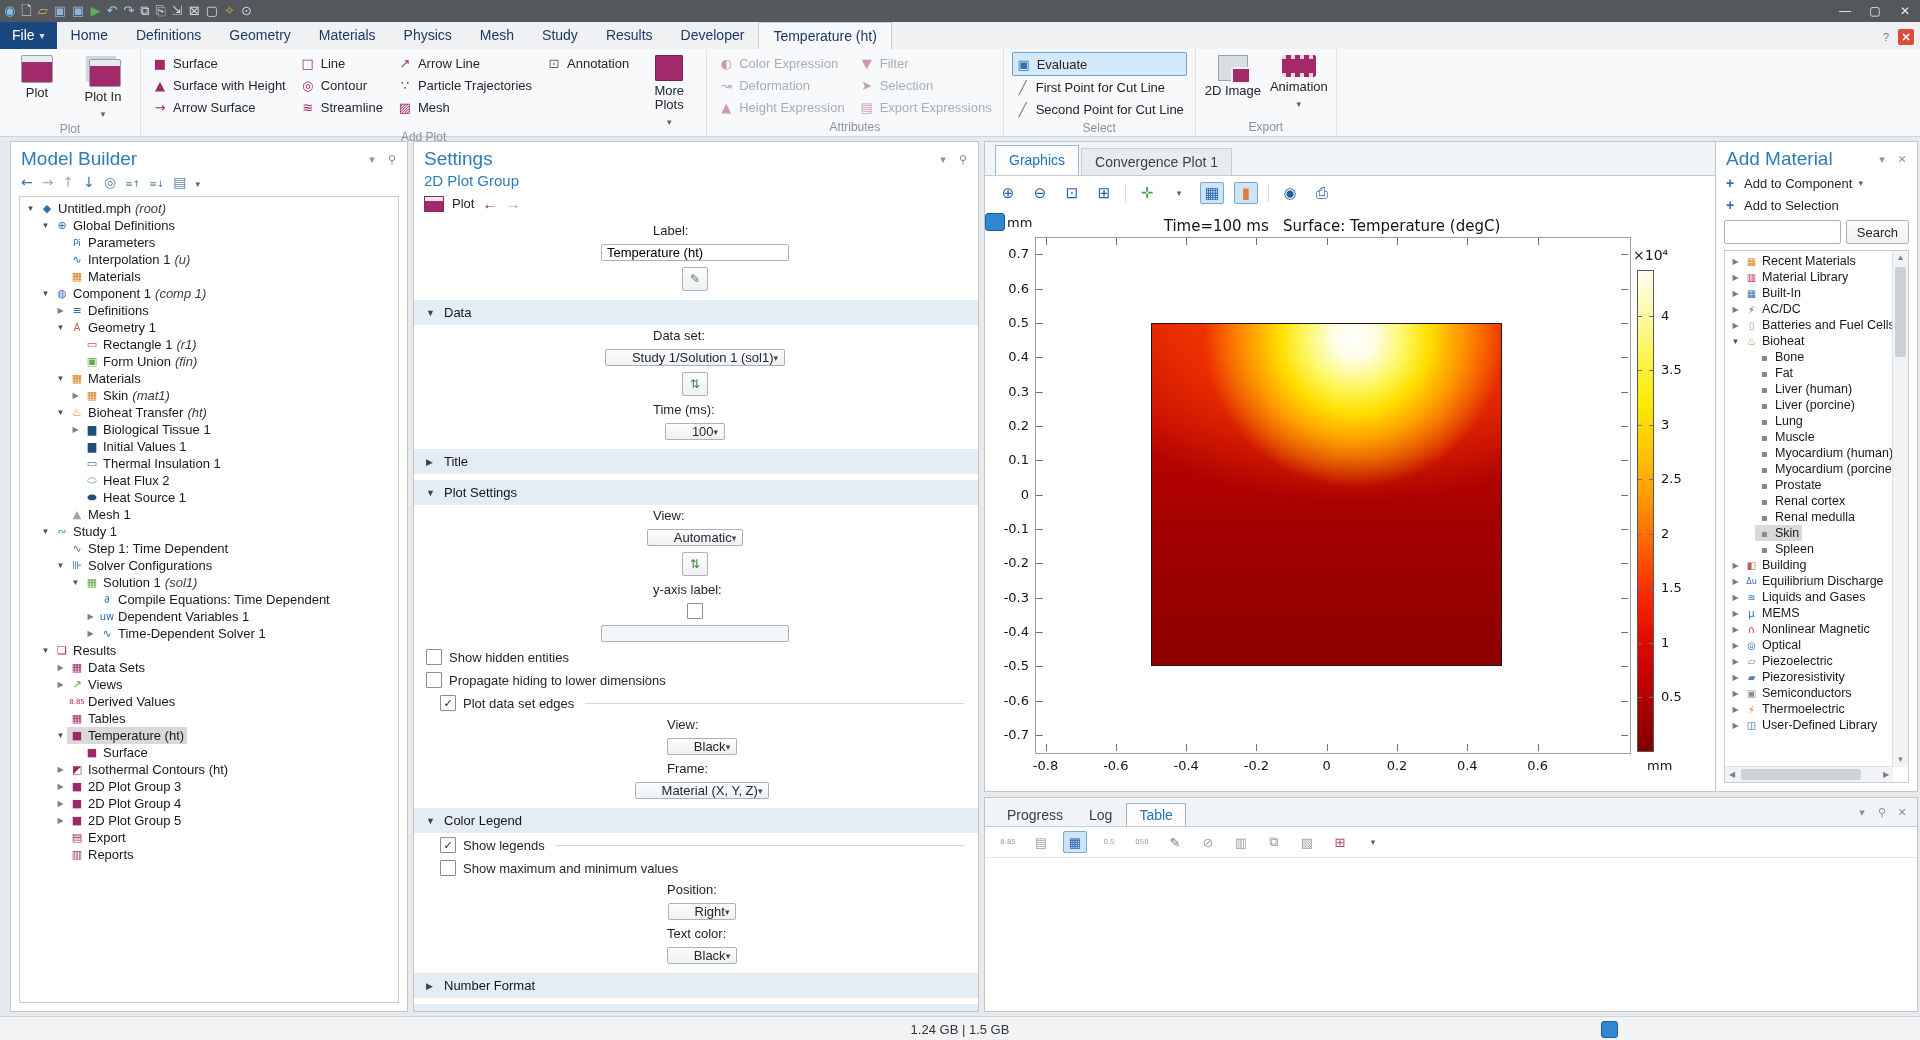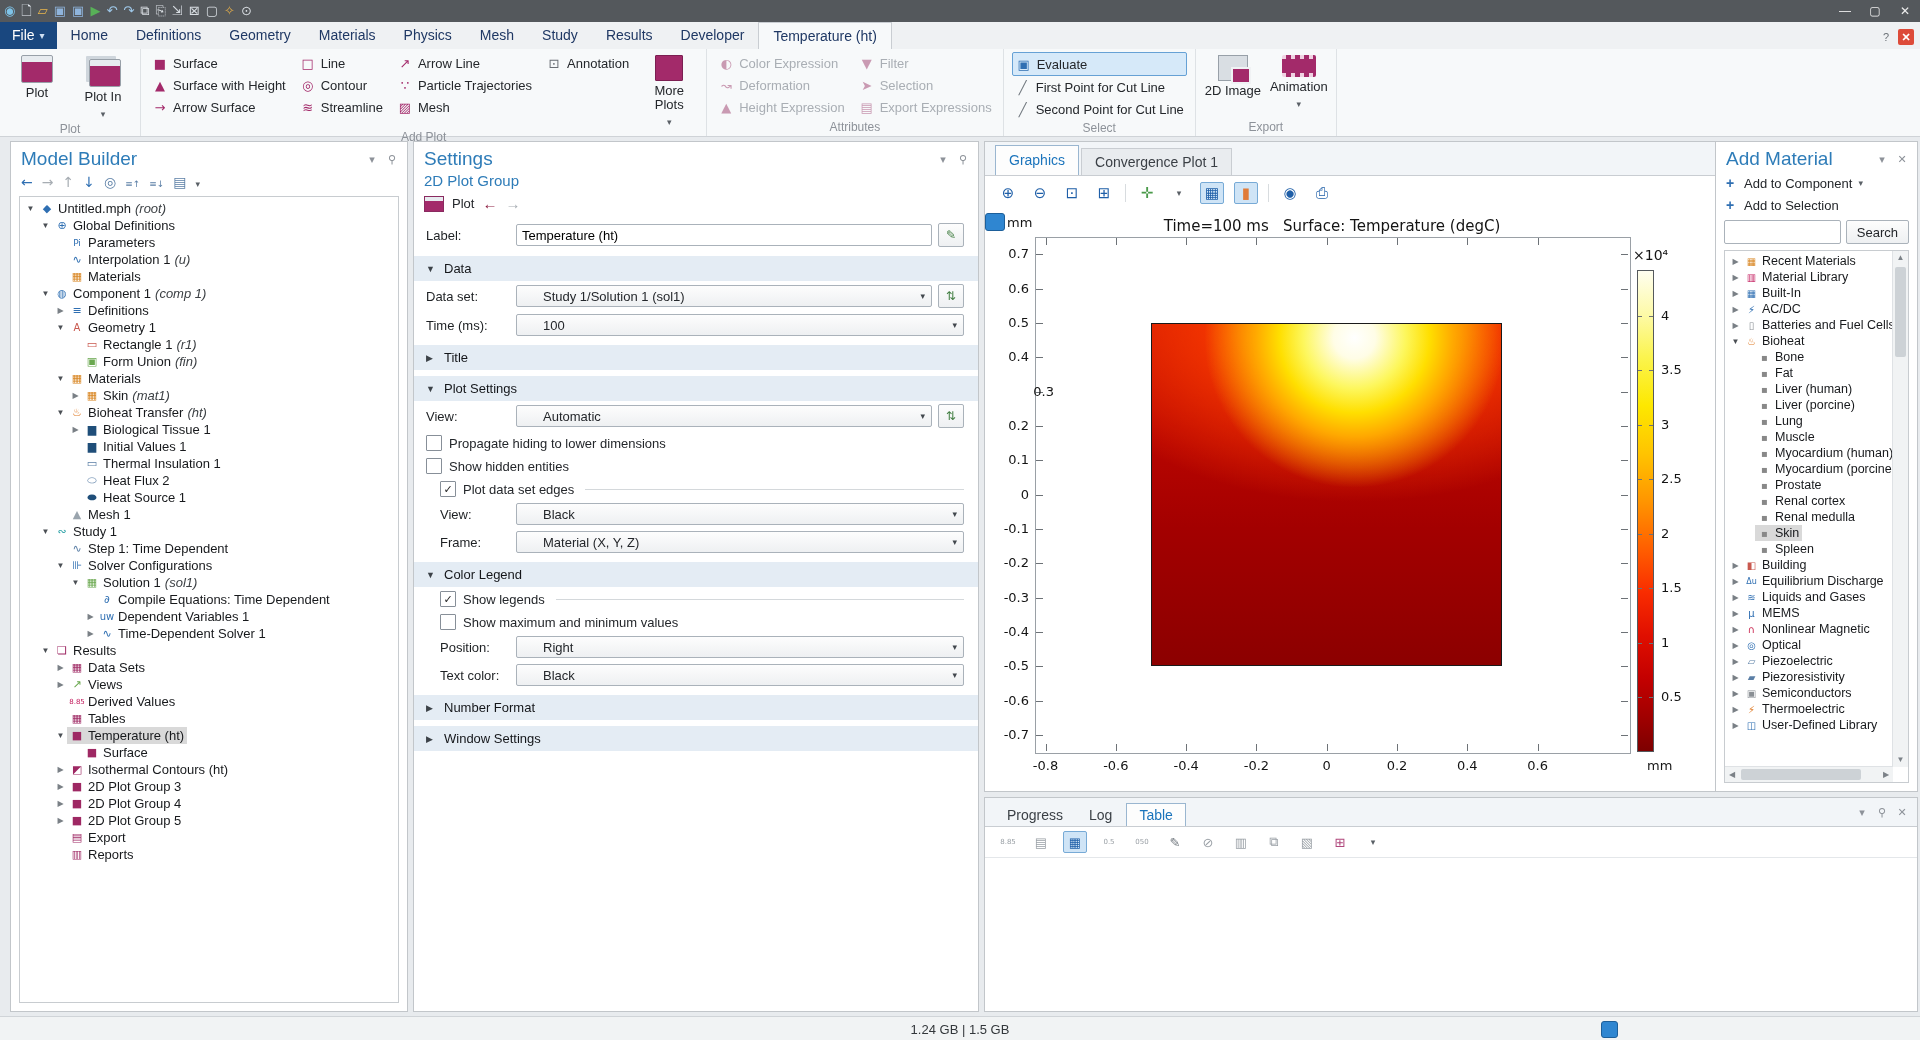--- a/index.html
+++ b/index.html
@@ -65,21 +65,21 @@
   .ticon{display:inline-flex;width:14px;height:14px;align-items:center;justify-content:center;font-size:11px;flex:none;font-family:"DejaVu Sans",sans-serif;}
   .ttag{font-style:italic;color:#3c4044;}
   .tlabel{color:#17191c;}
   
   .psub{font-size:15px;color:#2e7cb8;padding:0 10px 4px 10px;}
   #plot-row{display:flex;align-items:center;gap:8px;padding:2px 10px 8px 10px;font-size:13px;}
   .mini-plot{width:18px;height:14px;border:1px solid #8a2a60;background:linear-gradient(to bottom,#e7ebef 0 4px,#a32a6a 4px);}
   .arr{font-size:15px;font-weight:bold;}
   .arr.back{color:#8c1d40;}
   .arr.fwd{color:#a7adb3;}
-  .form-row{display:flex;align-items:center;padding:3px 14px 3px 12px;gap:6px;}
+  .form-row{display:flex;align-items:center;padding:3px 14px 3px 12px;gap:6px;flex-direction:column;}
   .flabel{width:84px;flex:none;font-size:13px;color:#1d2023;}
   .select{flex:1;height:22px;border:1px solid #aab2ba;border-radius:2px;background:linear-gradient(#fdfdfd,#eef0f2);display:flex;align-items:center;padding:0 6px;box-sizing:border-box;}
   .select .sval{flex:1;font-size:13px;padding-left:20px;}
   .select .dd{font-size:9px;color:#41474d;}
   .tinput{flex:1;height:20px;border:1px solid #aab2ba;border-radius:2px;font:13px "Liberation Sans",sans-serif;padding:0 5px;}
   .tinput:disabled{background:#f4f5f6;}
   .side-btn{width:24px;height:22px;border:1px solid #aab2ba;border-radius:2px;background:linear-gradient(#fdfdfd,#eef0f2);display:flex;align-items:center;justify-content:center;font-size:12px;color:#3f7c3f;flex:none;}
   .sect{height:25px;background:#e4ecf4;display:flex;align-items:center;gap:8px;padding:0 12px;font-size:13px;color:#14161a;margin-top:6px;}
   .sect .sarr{font-size:9px;color:#3c4248;width:10px;}
   .cb{width:14px;height:14px;border:1px solid #878f98;background:#fff;display:inline-flex;align-items:center;justify-content:center;font-size:11px;color:#222;flex:none;border-radius:1px;}
@@ -688,27 +688,32 @@
     <span>Plot Settings</span>
   </div>
   <div class="form-row">
     <span class="flabel">View:</span>
     <div class="select">
       <span class="sval">Automatic</span>
       <span class="dd">▾</span>
     </div>
     <span class="side-btn">⇅</span>
   </div>
+  <div class="form-row">
+    <span class="flabel">y-axis label:</span>
+    <span class="cb"></span>
+    <input class="tinput" disabled="" style="">
+  </div>
+  <div class="cbrow">
+    <span class="cb"></span>
+    <span>Show hidden entities</span>
+  </div>
   <div class="cbrow">
     <span class="cb"></span>
     <span>Propagate hiding to lower dimensions</span>
-  </div>
-  <div class="cbrow">
-    <span class="cb"></span>
-    <span>Show hidden entities</span>
   </div>
   <div class="cbrow indent">
     <span class="cb">✓</span>
     <span>Plot data set edges</span>
     <span class="grp-rule"></span>
   </div>
   <div class="form-row indent">
     <span class="flabel">View:</span>
     <div class="select">
       <span class="sval">Black</span>
@@ -839,21 +844,21 @@
       <div class="tickline" style="left: 636px; top: 79.5px; width: 7px; height: 1px;"></div>
       <div class="ticklab" style="left: 0px; top: 71.5px; width: 44px; text-align: right;">0.6</div>
       <div class="tickline" style="left: 51px; top: 113.833px; width: 7px; height: 1px;"></div>
       <div class="tickline" style="left: 636px; top: 113.833px; width: 7px; height: 1px;"></div>
       <div class="ticklab" style="left: 0px; top: 105.833px; width: 44px; text-align: right;">0.5</div>
       <div class="tickline" style="left: 51px; top: 148.167px; width: 7px; height: 1px;"></div>
       <div class="tickline" style="left: 636px; top: 148.167px; width: 7px; height: 1px;"></div>
       <div class="ticklab" style="left: 0px; top: 140.167px; width: 44px; text-align: right;">0.4</div>
       <div class="tickline" style="left: 51px; top: 182.5px; width: 7px; height: 1px;"></div>
       <div class="tickline" style="left: 636px; top: 182.5px; width: 7px; height: 1px;"></div>
-      <div class="ticklab" style="left: 0px; top: 174.5px; width: 44px; text-align: right; margin-left: 25px;">0.3</div>
+      <div class="ticklab" style="left: 0px; top: 174.5px; width: 44px; text-align: right;">0.3</div>
       <div class="tickline" style="left: 51px; top: 216.833px; width: 7px; height: 1px;"></div>
       <div class="tickline" style="left: 636px; top: 216.833px; width: 7px; height: 1px;"></div>
       <div class="ticklab" style="left: 0px; top: 208.833px; width: 44px; text-align: right;">0.2</div>
       <div class="tickline" style="left: 51px; top: 251.167px; width: 7px; height: 1px;"></div>
       <div class="tickline" style="left: 636px; top: 251.167px; width: 7px; height: 1px;"></div>
       <div class="ticklab" style="left: 0px; top: 243.167px; width: 44px; text-align: right;">0.1</div>
       <div class="tickline" style="left: 51px; top: 285.5px; width: 7px; height: 1px;"></div>
       <div class="tickline" style="left: 636px; top: 285.5px; width: 7px; height: 1px;"></div>
       <div class="ticklab" style="left: 0px; top: 277.5px; width: 44px; text-align: right;">0</div>
       <div class="tickline" style="left: 51px; top: 319.833px; width: 7px; height: 1px;"></div>

